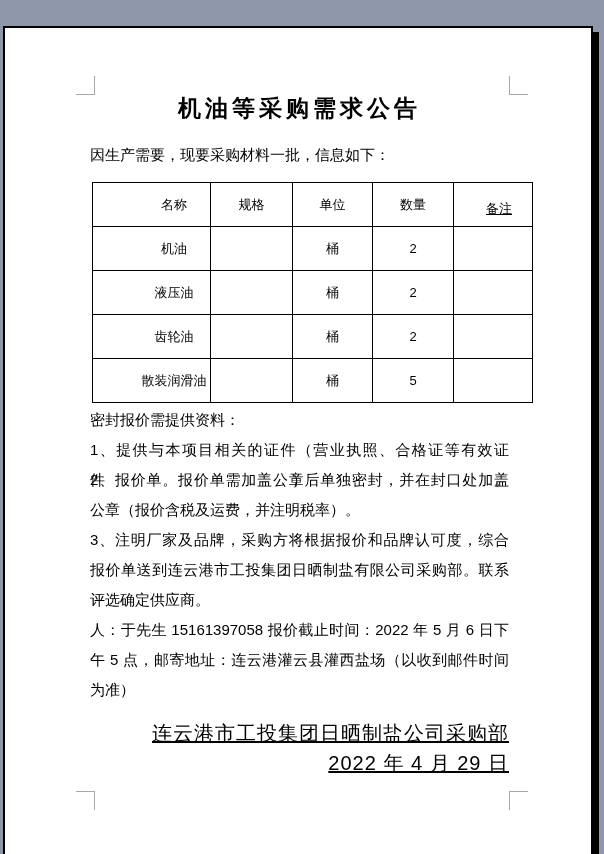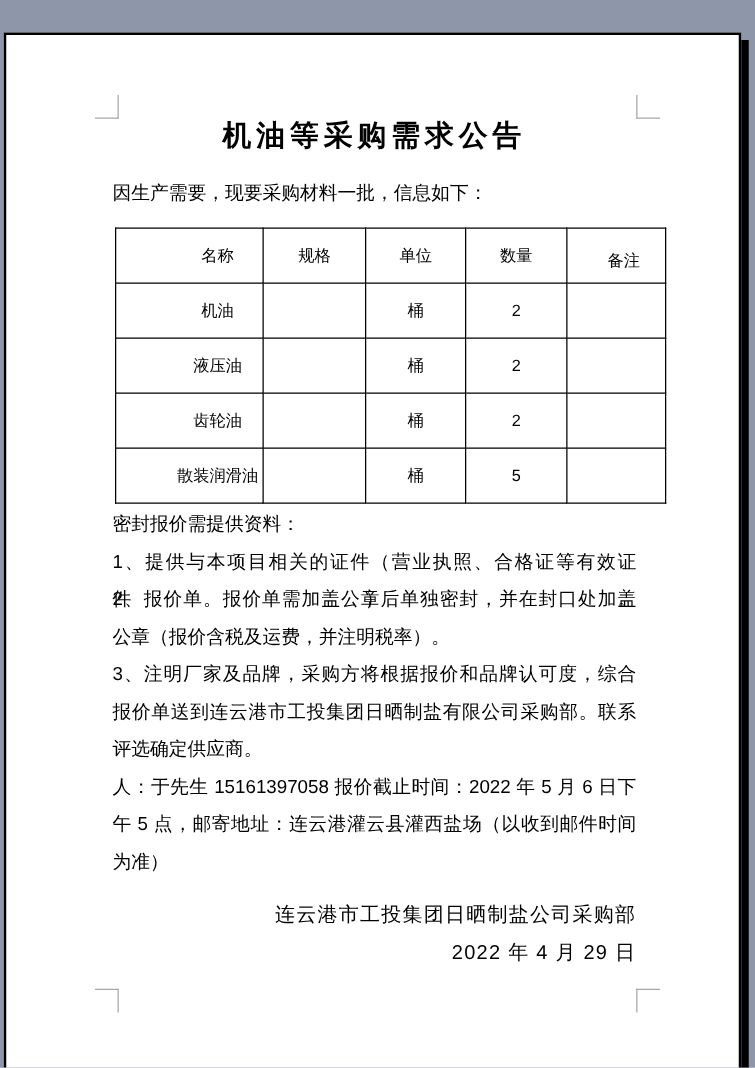--- a/index.html
+++ b/index.html
@@ -65,20 +65,21 @@
   }
   td.col-name { width: 118px; padding-left: 45px; }
   td.col-spec { width: 82px; }
   td.col-unit { width: 80px; }
   td.col-qty  { width: 81px; }
   td.col-note { width: 79px; }
   td.note-header {
     text-align: left;
     vertical-align: top;
     padding: 8px 0 0 12px;
+    text-decoration: underline;
   }
 
   .lines { margin-top: 2px; }
   .line {
     font-size: 15px;
     line-height: 30px;
     height: 30px;
     white-space: nowrap;
   }
   .line.fill {
@@ -86,22 +87,23 @@
     text-align: justify;
     text-align-last: justify;
     text-justify: inter-character;
   }
 
   .signoff {
     margin-top: 13px;
     text-align: right;
   }
   .signoff .line {
-    font-size: 16px;
+    font-size: 20px;
     letter-spacing: 1px;
+    text-decoration: underline;
   }
 </style>
 </head>
 <body>
 
 <div class="stage">
   <div class="page">
 
     <div class="crop crop-tl"></div>
     <div class="crop crop-tr"></div>

